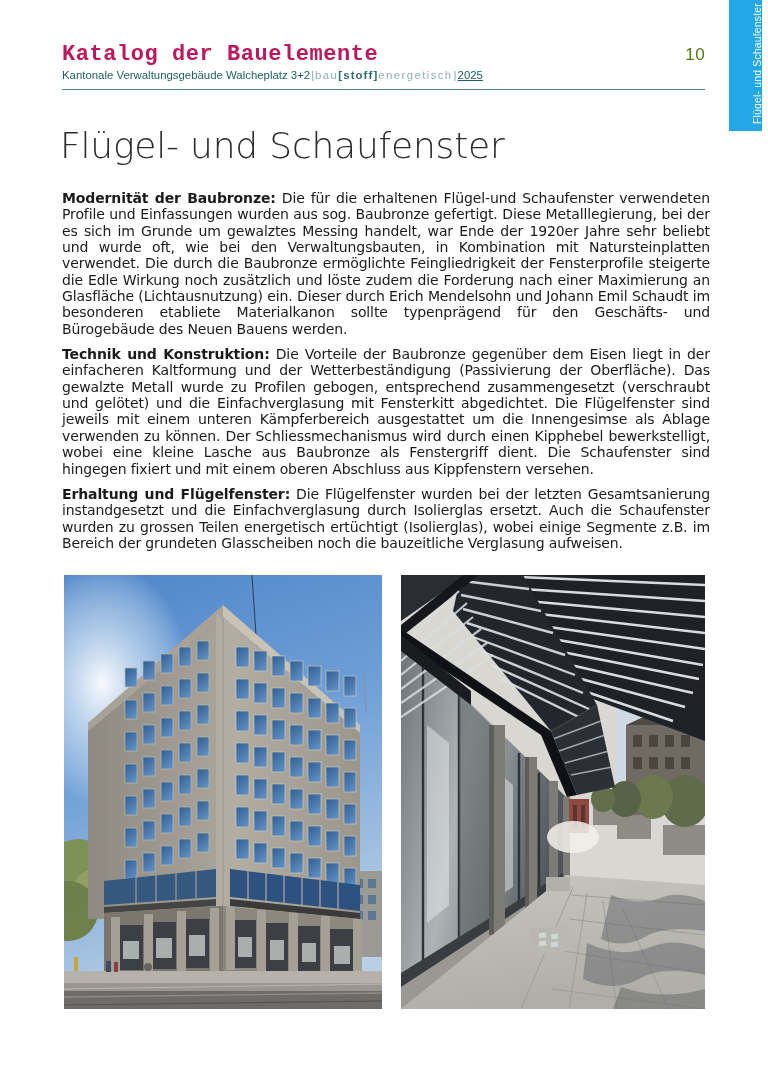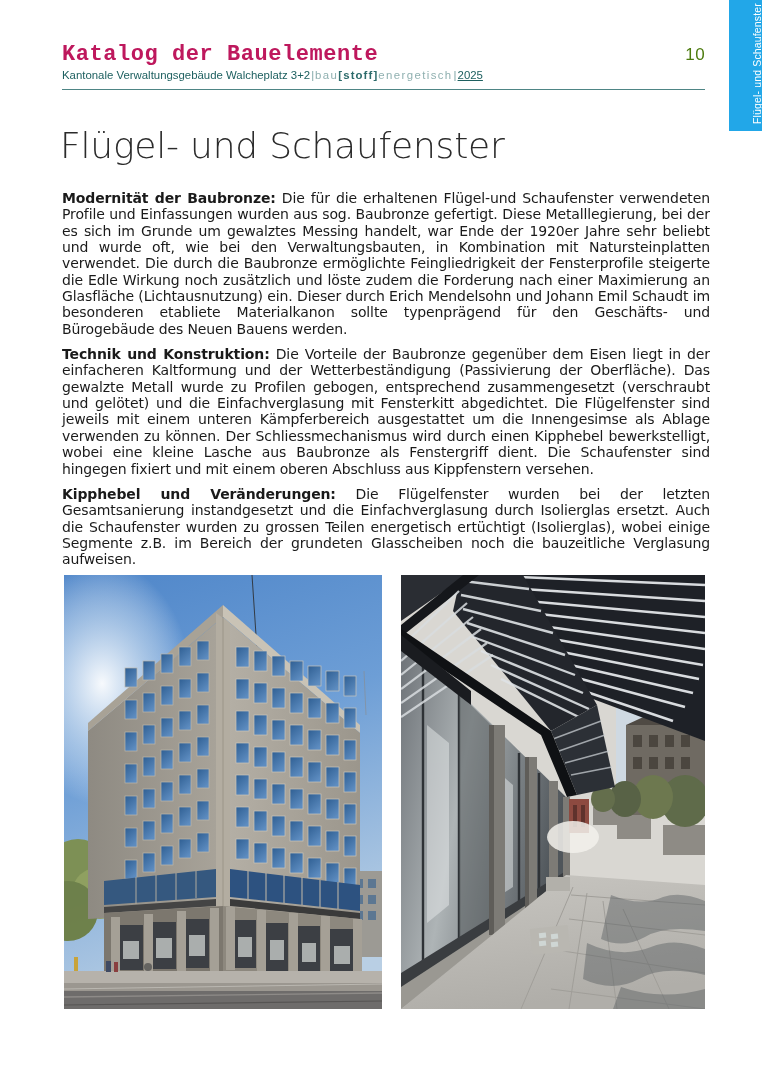--- a/index.html
+++ b/index.html
@@ -185,21 +185,21 @@
       <div class="page-number">10</div>
     </div>
   </div>
   <div class="header-rule"></div>
 
   <div class="doc-title">Flügel- und Schaufenster</div>
 
   <div class="body-copy">
     <p class="para"><b>Modernität der Baubronze:</b><span> Die für die erhaltenen Flügel-und Schaufenster verwendeten Profile und Einfassungen wurden aus sog. Baubronze gefertigt. Diese Metalllegierung, bei der es sich im Grunde um gewalztes Messing handelt, war Ende der 1920er Jahre sehr beliebt und wurde oft, wie bei den Verwaltungsbauten, in Kombination mit Natursteinplatten verwendet. Die durch die Baubronze ermöglichte Feingliedrigkeit der Fensterprofile steigerte die Edle Wirkung noch zusätzlich und löste zudem die Forderung nach einer Maximierung an Glasfläche (Lichtausnutzung) ein. Dieser durch Erich Mendelsohn und Johann Emil Schaudt im besonderen etabliete Materialkanon sollte typenprägend für den Geschäfts- und Bürogebäude des Neuen Bauens werden.</span></p>
     <p class="para"><b>Technik und Konstruktion:</b><span> Die Vorteile der Baubronze gegenüber dem Eisen liegt in der einfacheren Kaltformung und der Wetterbeständigung (Passivierung der Oberfläche). Das gewalzte Metall wurde zu Profilen gebogen, entsprechend zusammengesetzt (verschraubt und gelötet) und die Einfachverglasung mit Fensterkitt abgedichtet. Die Flügelfenster sind jeweils mit einem unteren Kämpferbereich ausgestattet um die Innengesimse als Ablage verwenden zu können. Der Schliessmechanismus wird durch einen Kipphebel bewerkstelligt, wobei eine kleine Lasche aus Baubronze als Fenstergriff dient. Die Schaufenster sind hingegen fixiert und mit einem oberen Abschluss aus Kippfenstern versehen.</span></p>
-    <p class="para"><b>Kipphebel und Veränderungen:</b><span> Die Flügelfenster wurden bei der letzten Gesamtsanierung instandgesetzt und die Einfachverglasung durch Isolierglas ersetzt. Auch die Schaufenster wurden zu grossen Teilen energetisch ertüchtigt (Isolierglas), wobei einige Segmente z.B. im Bereich der grundeten Glasscheiben noch die bauzeitliche Verglasung aufweisen.</span></p>
+    <p class="para"><b>Erhaltung und Flügelfenster:</b><span> Die Flügelfenster wurden bei der letzten Gesamtsanierung instandgesetzt und die Einfachverglasung durch Isolierglas ersetzt. Auch die Schaufenster wurden zu grossen Teilen energetisch ertüchtigt (Isolierglas), wobei einige Segmente z.B. im Bereich der grundeten Glasscheiben noch die bauzeitliche Verglasung aufweisen.</span></p>
   </div>
 
   <div class="photo photo-left">
     <svg width="318" height="434" viewBox="0 0 318 434" xmlns="http://www.w3.org/2000/svg" aria-hidden="true">
       <defs>
         <linearGradient id="sky" x1="0" y1="0" x2="0.25" y2="1">
           <stop offset="0%" stop-color="#4f86c9"></stop>
           <stop offset="45%" stop-color="#6d9ed6"></stop>
           <stop offset="100%" stop-color="#b9cfe4"></stop>
         </linearGradient>

